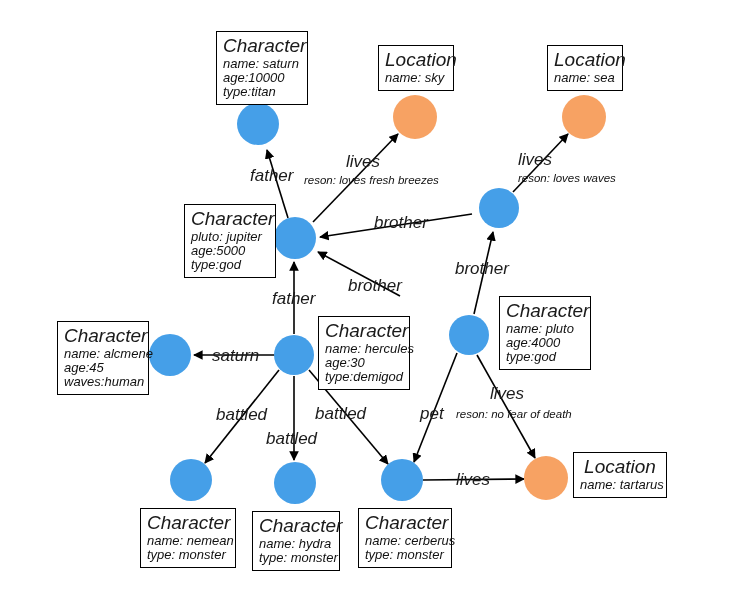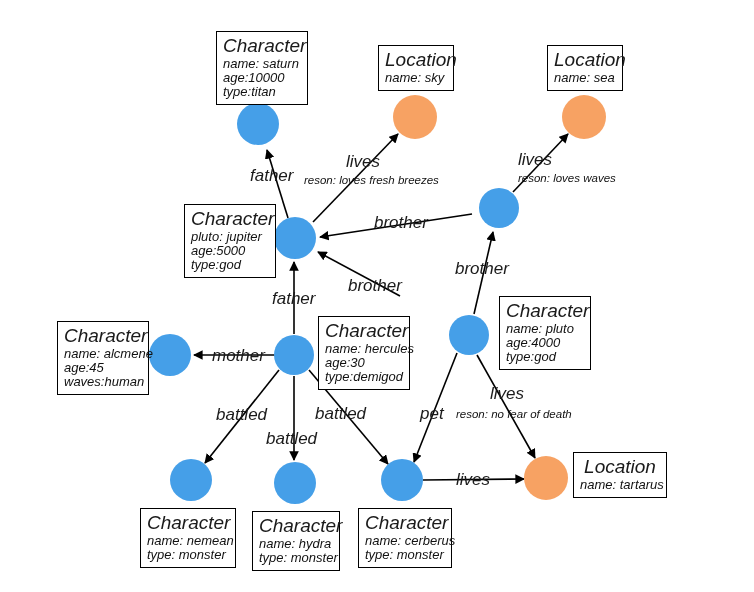--- a/index.html
+++ b/index.html
@@ -171,21 +171,21 @@
   <div id="labels-layer">
       <div class="edge-label" style="left: 250px; top: 166px;">father</div>
       <div class="edge-label" style="left: 346px; top: 152px;">lives</div>
       <div class="edge-sublabel" style="left: 304px; top: 174px;">reson: loves fresh breezes</div>
       <div class="edge-label" style="left: 518px; top: 150px;">lives</div>
       <div class="edge-sublabel" style="left: 518px; top: 172px;">reson: loves waves</div>
       <div class="edge-label" style="left: 374px; top: 213px;">brother</div>
       <div class="edge-label" style="left: 348px; top: 276px;">brother</div>
       <div class="edge-label" style="left: 455px; top: 259px;">brother</div>
       <div class="edge-label" style="left: 272px; top: 289px;">father</div>
-      <div class="edge-label" style="left: 212px; top: 346px;">mother</div>
+      <div class="edge-label" style="left: 212px; top: 346px;">saturn</div>
       <div class="edge-label" style="left: 216px; top: 405px;">battled</div>
       <div class="edge-label" style="left: 266px; top: 429px;">battled</div>
       <div class="edge-label" style="left: 315px; top: 404px;">battled</div>
       <div class="edge-label" style="left: 420px; top: 404px;">pet</div>
       <div class="edge-label" style="left: 490px; top: 384px;">lives</div>
       <div class="edge-sublabel" style="left: 456px; top: 408px;">reson: no fear of death</div>
       <div class="edge-label" style="left: 456px; top: 470px;">lives</div>
     </div>
 </div>
 

